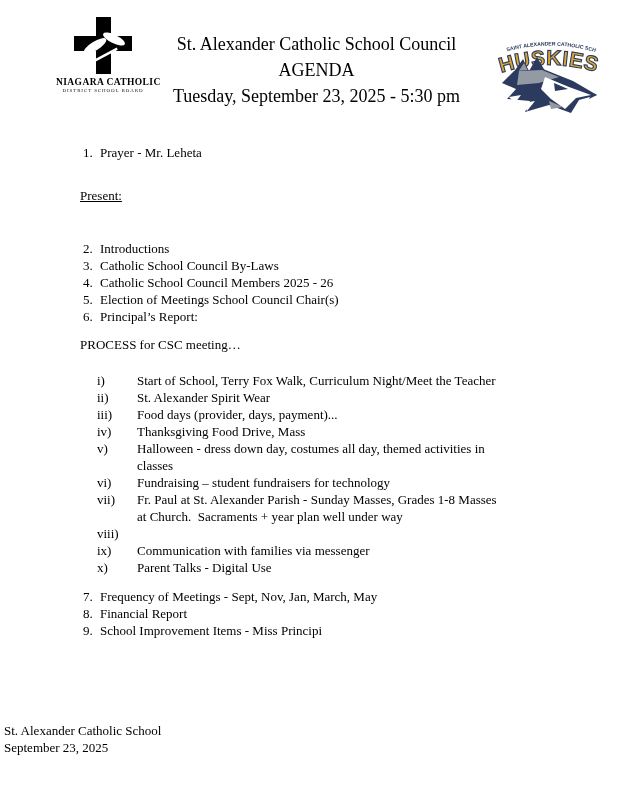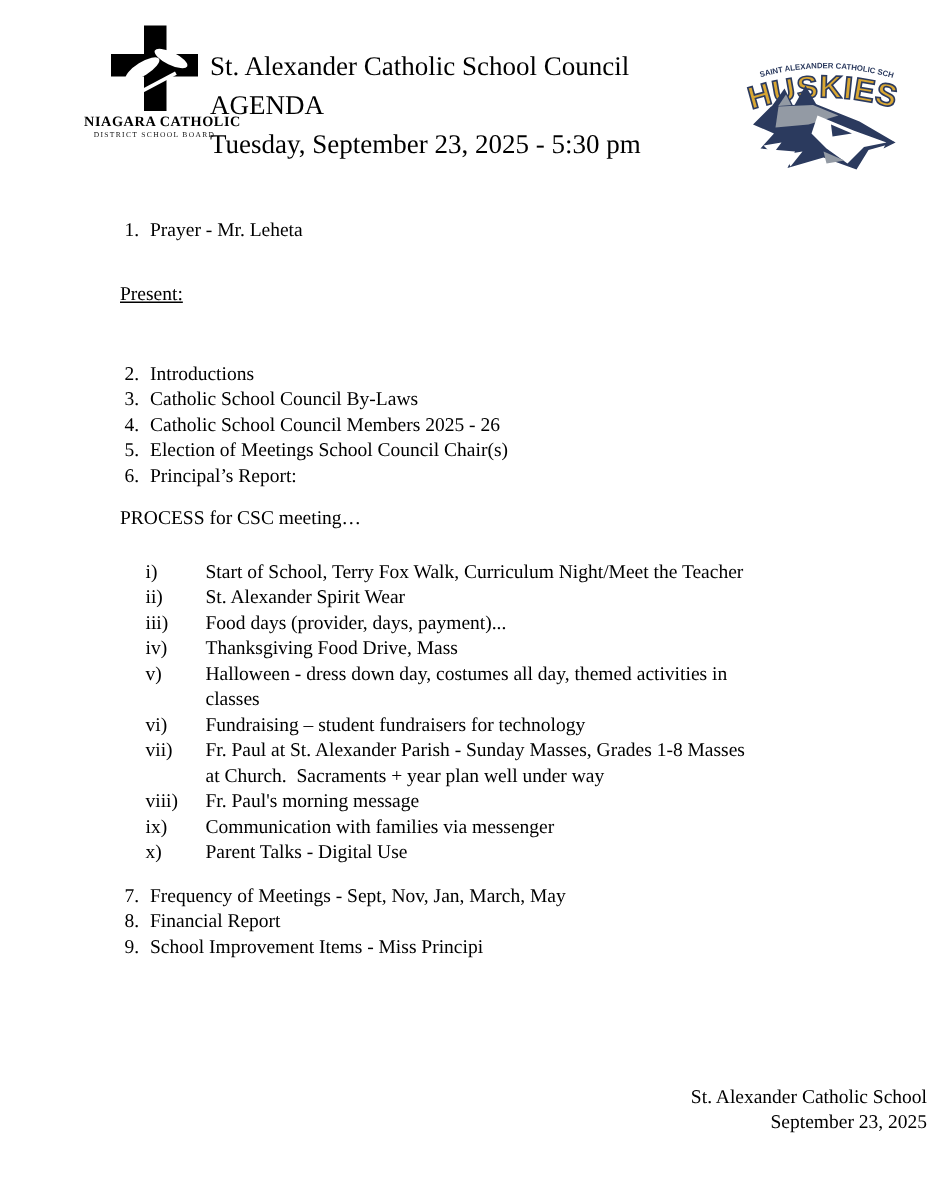--- a/index.html
+++ b/index.html
@@ -9,41 +9,41 @@
     font-family:"Liberation Serif","DejaVu Serif",serif;
     color:#000;
   }
   
   .niagara-logo { position:absolute; left:56px; top:15px; width:94px; text-align:center; }
   .niagara-logo .cross-svg { display:block; margin:0 auto; }
   .niagara-name { font-size:9.5px; font-weight:bold; letter-spacing:0.4px; line-height:10px; white-space:nowrap; }
   .niagara-sub  { font-size:5px; letter-spacing:0.9px; line-height:7px; white-space:nowrap; color:#111; }
   .title-block {
     position:absolute; left:140px; right:125px; top:31px;
-    font-size:18px; line-height:26px; white-space:nowrap;
+    text-align:center; font-size:18px; line-height:26px; white-space:nowrap;
   }
   .huskies-logo { position:absolute; left:497px; top:33px; }
   
   .doc { position:absolute; left:80px; right:40px; font-size:13px; line-height:17px; }
   .sec-1       { top:144px; }
   .sec-present { top:187px;text-decoration:underline; }
   .sec-2-6     { top:240px; }
   .sec-process { top:336px; }
   .sec-roman   { top:372px; }
   .sec-7-9     { top:588px; }
   .nrow { display:flex; }
   .nrow .n { margin-left:3px; width:17px; flex-shrink:0; }
   .nrow .t { flex:1; }
   .rrow { display:flex; }
   .rrow .n { margin-left:17px; width:40px; flex-shrink:0; }
   .rrow .t { flex:1; white-space:pre-wrap; }
   .plain { white-space:pre-wrap; }
   .footer {
     position:absolute; left:4px; right:0; top:722px;
-    text-align:right; font-size:13px; line-height:17px;
+    text-align:left; font-size:13px; line-height:17px;
   }
 </style>
 </head>
 <body>
 
 <div class="page">
 
   <div class="niagara-logo">
     <svg class="cross-svg" width="92" height="62" viewBox="0 0 92 62">
       <rect x="39" y="2" width="15" height="57" fill="#000"></rect>
@@ -162,21 +162,20 @@
       <span class="n">vi)</span>
       <span class="t">Fundraising – student fundraisers for technology</span>
     </div>
     <div class="rrow">
       <span class="n">vii)</span>
       <span class="t">Fr. Paul at St. Alexander Parish - Sunday Masses, Grades 1-8 Masses
 at Church.  Sacraments + year plan well under way</span>
     </div>
     <div class="rrow">
       <span class="n">viii)</span>
-      <span class="t">Fr. Paul's morning message</span>
     </div>
     <div class="rrow">
       <span class="n">ix)</span>
       <span class="t">Communication with families via messenger</span>
     </div>
     <div class="rrow">
       <span class="n">x)</span>
       <span class="t">Parent Talks - Digital Use</span>
     </div>
   </div>

